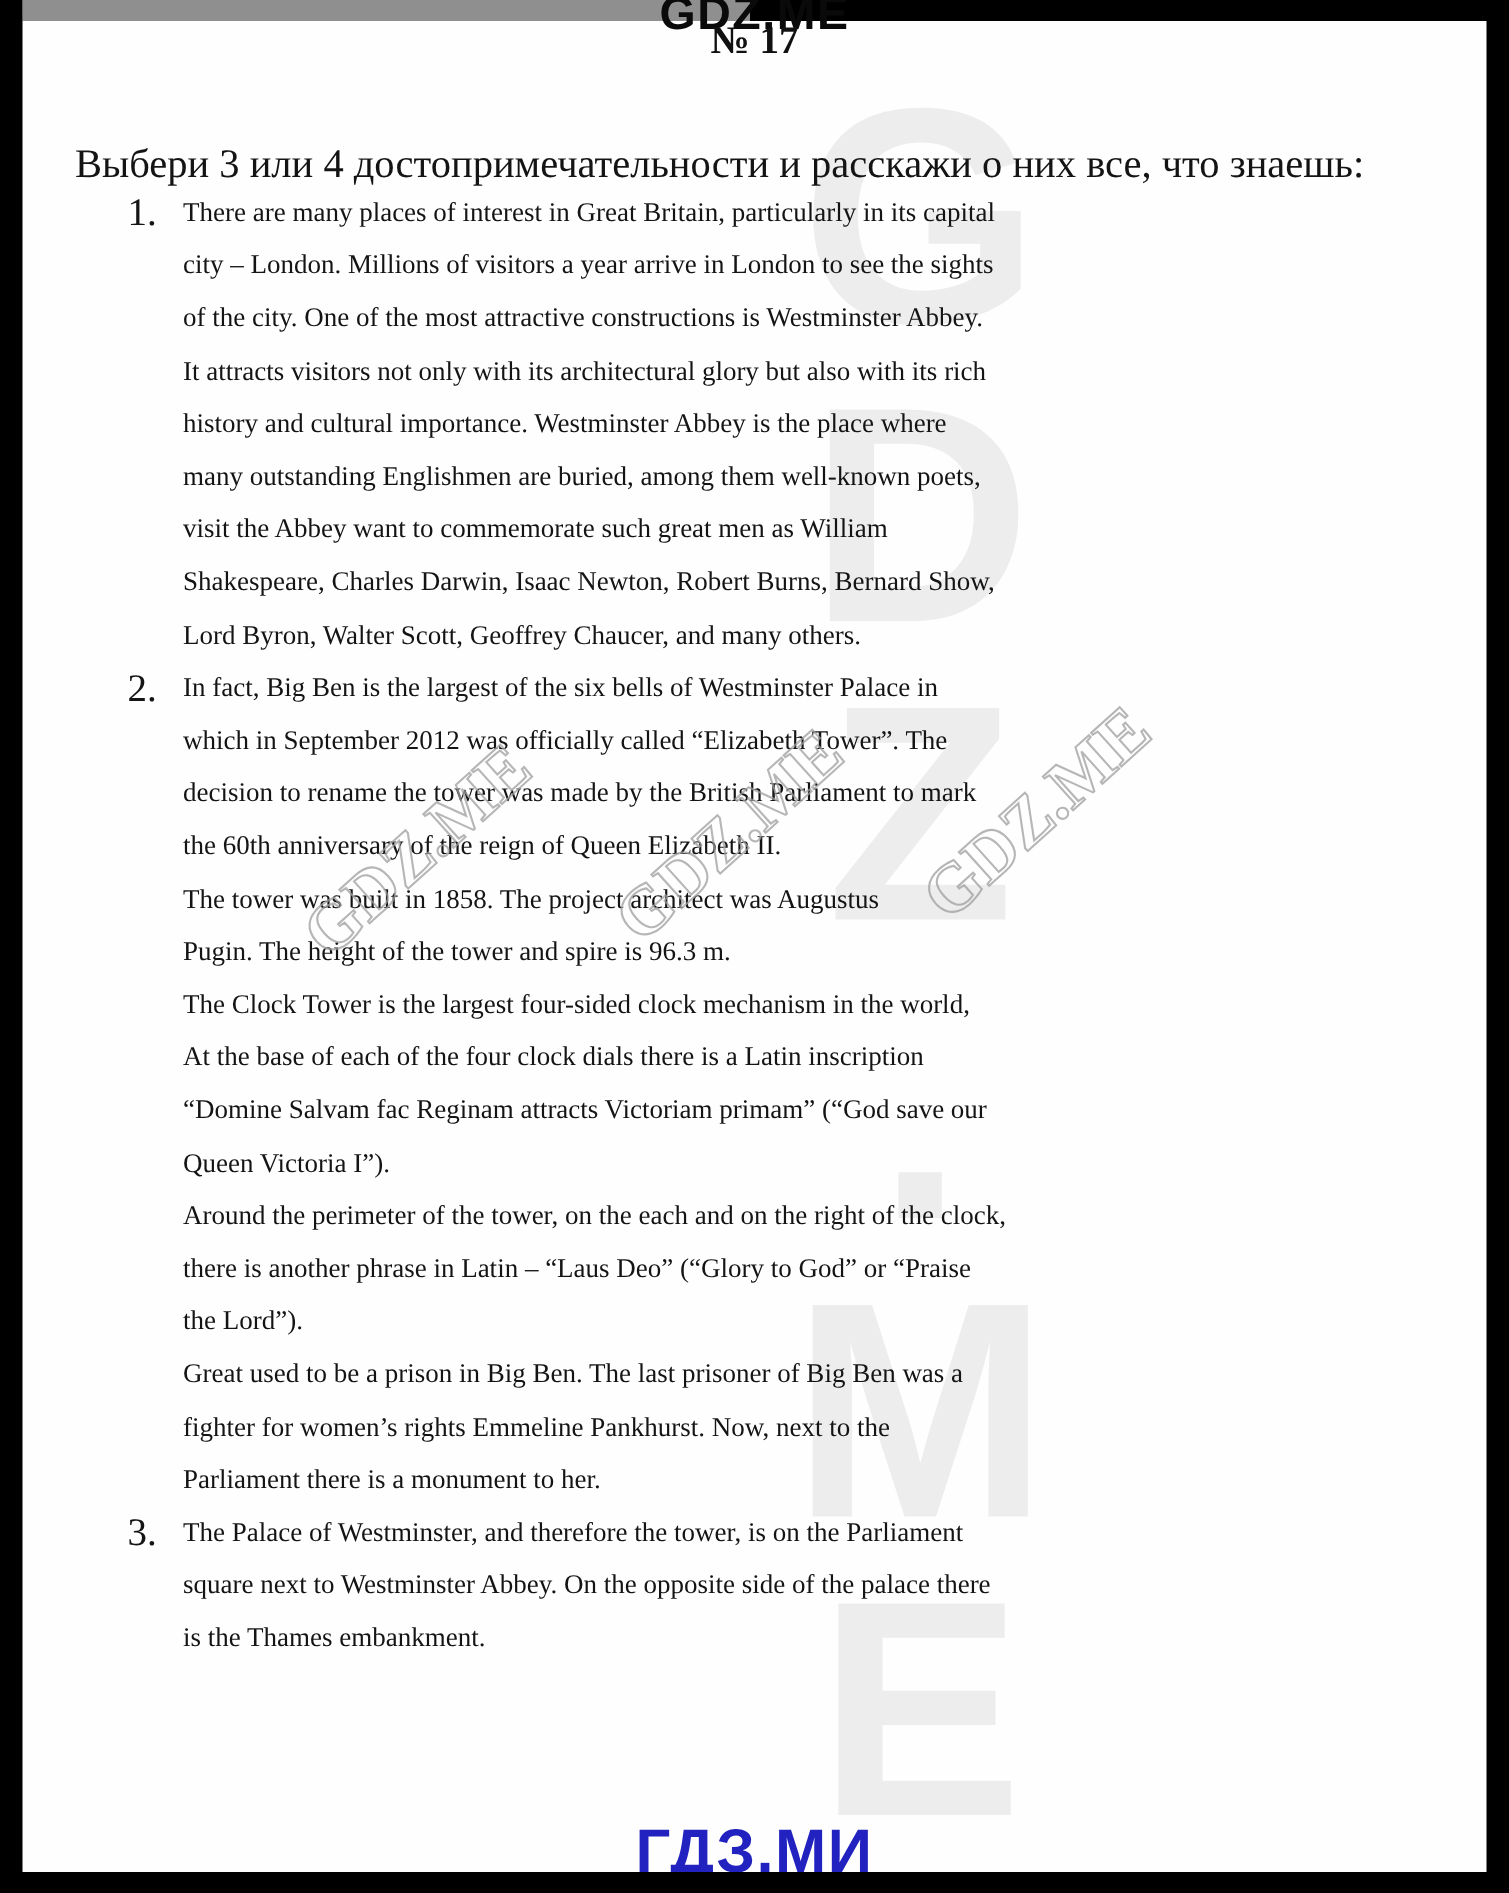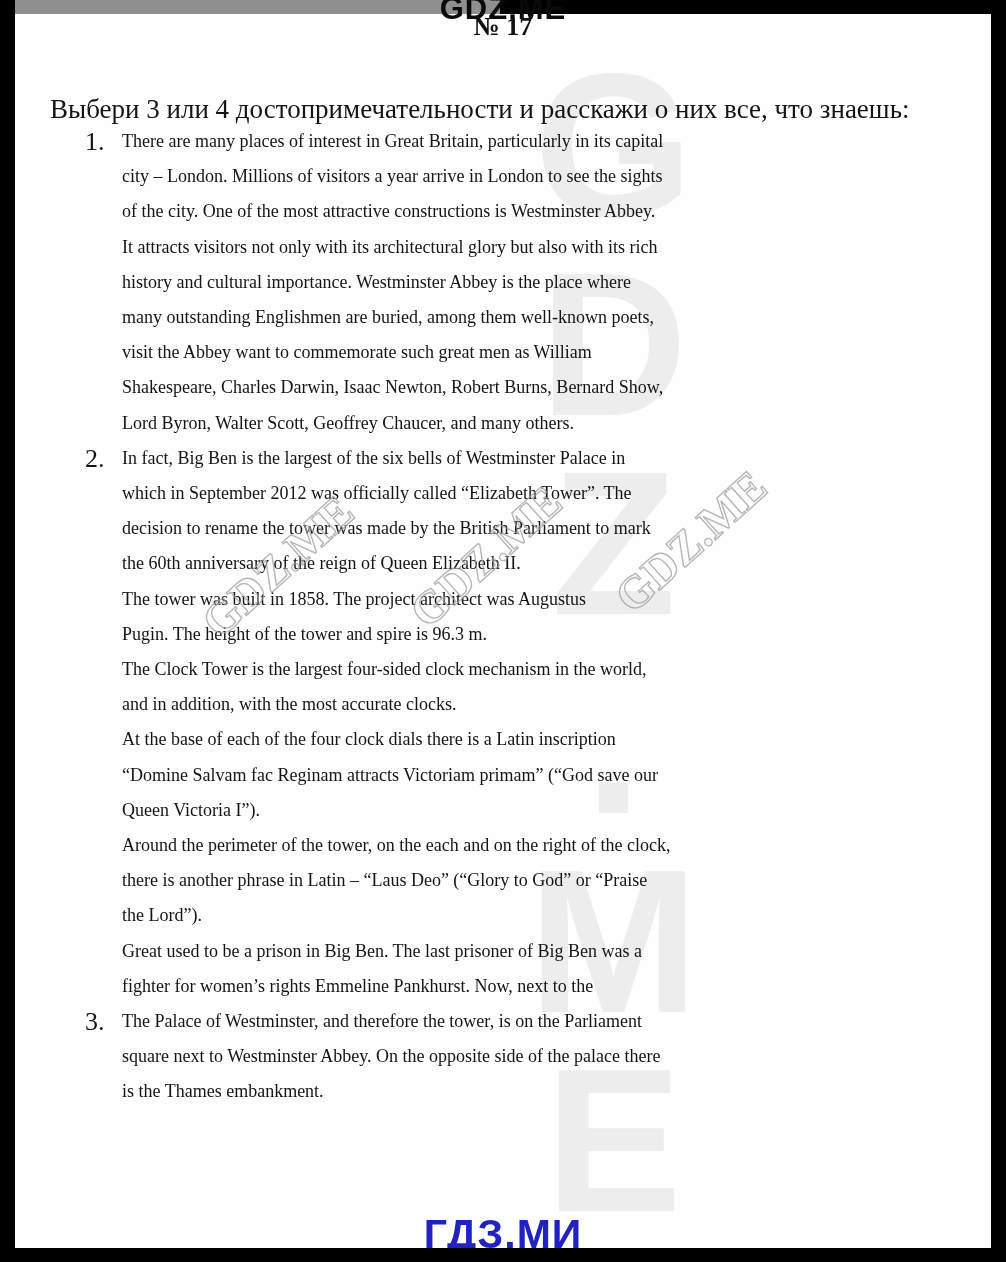--- a/index.html
+++ b/index.html
@@ -98,29 +98,29 @@
   <div class="list-item">
     <div class="item-number">2.</div>
     <div class="item-lines">
         <div class="tline">In fact, Big Ben is the largest of the six bells of Westminster Palace in</div>
         <div class="tline">which in September 2012 was officially called “Elizabeth Tower”. The</div>
         <div class="tline">decision to rename the tower was made by the British Parliament to mark</div>
         <div class="tline">the 60th anniversary of the reign of Queen Elizabeth II.</div>
         <div class="tline">The tower was built in 1858. The project architect was Augustus</div>
         <div class="tline">Pugin. The height of the tower and spire is 96.3 m.</div>
         <div class="tline">The Clock Tower is the largest four-sided clock mechanism in the world,</div>
-        <div class="tline">and in addition, with the most accurate clocks.</div>
         <div class="tline">At the base of each of the four clock dials there is a Latin inscription</div>
         <div class="tline">“Domine Salvam fac Reginam attracts Victoriam primam” (“God save our</div>
         <div class="tline">Queen Victoria I”).</div>
         <div class="tline">Around the perimeter of the tower, on the each and on the right of the clock,</div>
         <div class="tline">there is another phrase in Latin – “Laus Deo” (“Glory to God” or “Praise</div>
         <div class="tline">the Lord”).</div>
         <div class="tline">Great used to be a prison in Big Ben. The last prisoner of Big Ben was a</div>
         <div class="tline">fighter for women’s rights Emmeline Pankhurst. Now, next to the</div>
+        <div class="tline">Parliament there is a monument to her.</div>
       </div>
   </div>
   <div class="list-item">
     <div class="item-number">3.</div>
     <div class="item-lines">
         <div class="tline">The Palace of Westminster, and therefore the tower, is on the Parliament</div>
         <div class="tline">square next to Westminster Abbey. On the opposite side of the palace there</div>
         <div class="tline">is the Thames embankment.</div>
       </div>
   </div>

